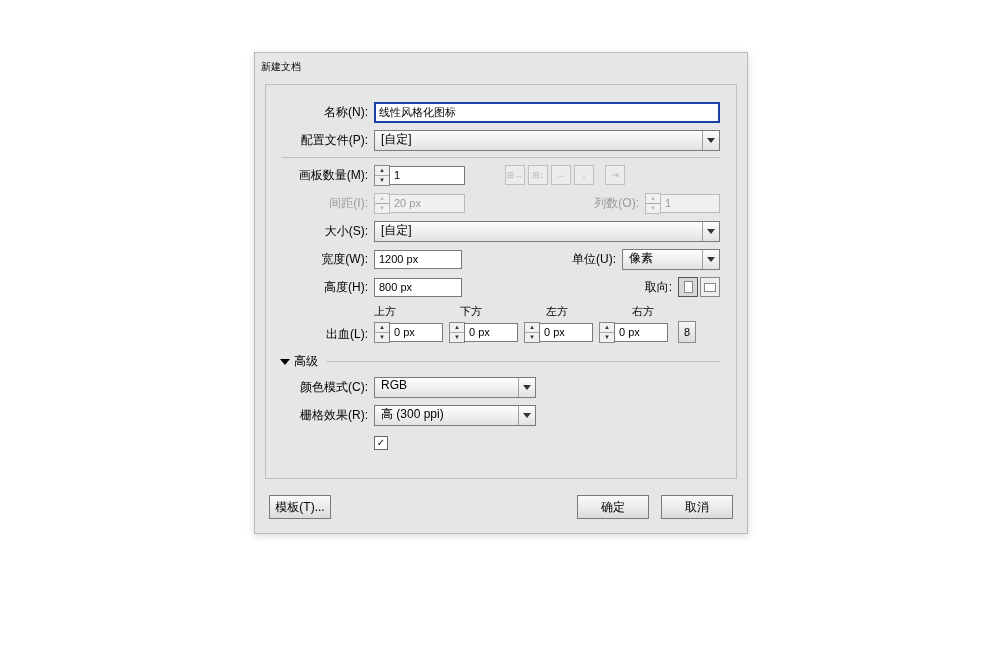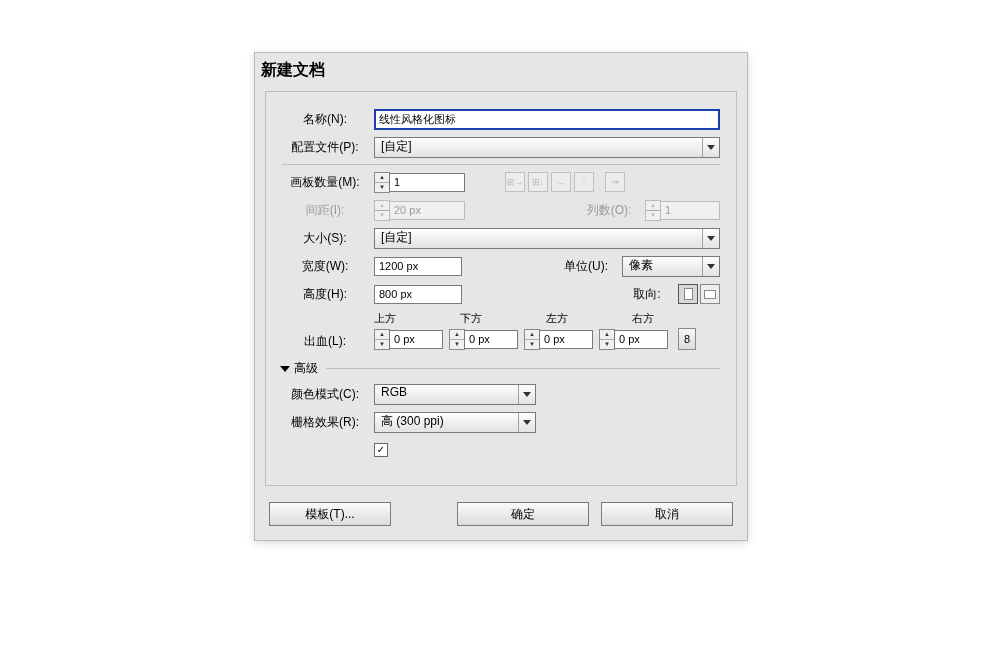--- a/index.html
+++ b/index.html
@@ -1,20 +1,20 @@
 <!DOCTYPE html>
 <html><head>
 <meta charset="utf-8">
 <style>
   html,body{margin:0;padding:0;width:1000px;height:650px;background:#fff;font-family:"Microsoft YaHei","SimSun",sans-serif;font-size:12px;color:#000}
   .dialog{position:absolute;left:254px;top:52px;width:492px;background:#e6e6e6;border:1px solid #b8b8b8;box-shadow:0 2px 8px rgba(0,0,0,0.15)}
-  .title{padding:7px 6px 0 6px;font-weight:bold;font-size:16px}
+  .title{padding:7px 6px 0 6px;font-weight:normal;font-size:10px}
   .panel{position:relative;margin:10px 10px 8px 10px;border:1px solid #bfbfbf;background:#e6e6e6;padding:10px 16px 18px 16px}
   .row{display:flex;align-items:center;margin:6px 0;min-height:22px}
-  .lbl{width:86px;text-align:center;padding-right:6px;white-space:nowrap}
+  .lbl{width:86px;text-align:right;padding-right:6px;white-space:nowrap}
   .lbl.disabled{color:#9a9a9a}
   input.tx{height:17px;border:1px solid #7a7a7a;background:#fff;font-size:11px;padding:0 4px;font-family:inherit}
   input.tx.focus{border:2px solid #1a3fa6;padding:0 3px}
   .spin{display:flex;align-items:center}
   .spin .arrows{display:flex;flex-direction:column;width:14px;height:19px;border:1px solid #8a8a8a;margin-right:-1px;background:#f0f0f0}
   .spin .arrows div{flex:1;display:flex;align-items:center;justify-content:center;font-size:6px;border-bottom:1px solid #aaa;color:#333;line-height:1}
   .spin .arrows div:last-child{border-bottom:none}
   .spin.disabled .arrows{border-color:#bbb}
   .spin.disabled .arrows div{color:#bbb}
   .spin.disabled input{color:#9a9a9a;border-color:#bbb;background:#f0f0f0}
@@ -24,21 +24,21 @@
   .dd .arr::after{content:"";border-left:4px solid transparent;border-right:4px solid transparent;border-top:5px solid #333}
   .iconbtn{width:18px;height:18px;border:1px solid #9a9a9a;background:linear-gradient(#f8f8f8,#dedede);display:flex;align-items:center;justify-content:center;margin-right:3px;font-size:9px;color:#555}
   .iconbtn.disabled{border-color:#c0c0c0;color:#bbb;background:#ececec}
   .sep-row{display:flex;align-items:center;margin:10px 0 4px 0}
   .sep-row .tri{width:0;height:0;border-top:5px solid transparent;border-bottom:5px solid transparent;border-left:6px solid #000;transform:rotate(90deg);margin-right:6px}
   .sep-row .line{flex:1;height:1px;background:#bfbfbf;margin-left:8px}
   .toprule{height:1px;background:#bfbfbf;margin:4px 0 6px 0}
   .check{display:flex;align-items:center;gap:4px}
   .check .box{width:12px;height:12px;border:1px solid #666;background:#fff;display:flex;align-items:center;justify-content:center;font-size:10px;color:#000;line-height:1}
   .btnbar{display:flex;padding:8px 14px 14px 14px;align-items:center}
-  .btn{height:22px;border:1px solid #7a7a7a;background:linear-gradient(#fafafa,#dcdcdc);padding:0 30px;display:flex;align-items:center;justify-content:center;font-size:12px;min-width:60px;cursor:default}
+  .btn{height:22px;border:1px solid #7a7a7a;background:linear-gradient(#fafafa,#dcdcdc);padding:0 0;display:flex;align-items:center;justify-content:center;font-size:12px;min-width:60px;cursor:default}
   .headrow{display:flex;gap:16px;margin-bottom:2px}
   .headrow span{width:70px;font-size:11px}
   .orient{display:flex;gap:2px}
   .orient .o{width:18px;height:18px;border:1px solid #888;background:#eee;display:flex;align-items:center;justify-content:center}
   .orient .o.sel{background:#d8d8d8;border-color:#555}
   .orient .page{background:#fff;border:1px solid #888}
   .link{width:16px;height:20px;border:1px solid #8a8a8a;background:linear-gradient(#f6f6f6,#dcdcdc);display:flex;align-items:center;justify-content:center;font-size:11px}
 </style>
 </head>
 <body>

